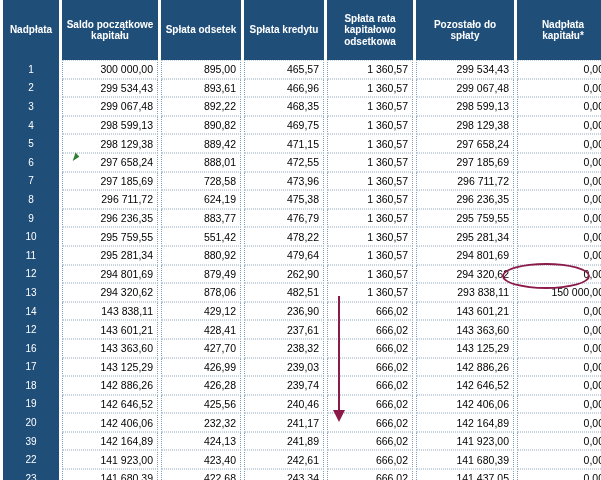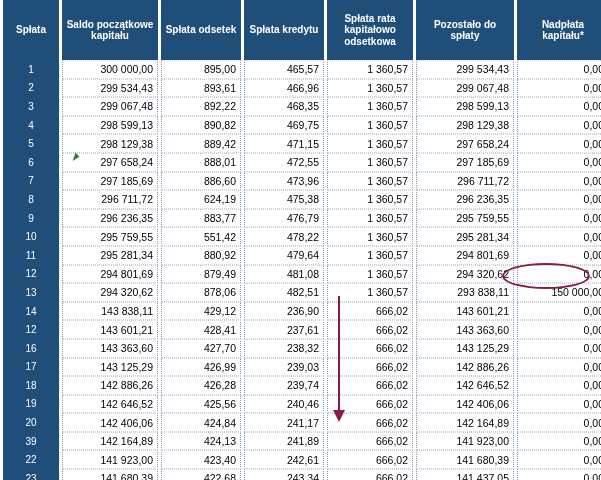--- a/index.html
+++ b/index.html
@@ -125,21 +125,21 @@
       <col class="w-month">
       <col class="w-saldo">
       <col class="w-odsetki">
       <col class="w-kredyt">
       <col class="w-rata">
       <col class="w-pozost">
       <col class="w-nadplata">
     </colgroup>
     <thead>
       <tr>
-        <th>Spłata</th>
+        <th>Nadpłata</th>
         <th>Saldo początkowe kapitału</th>
         <th>Spłata odsetek</th>
         <th>Spłata kredytu</th>
         <th>Spłata rata kapitałowo odsetkowa</th>
         <th>Pozostało do spłaty</th>
         <th>Nadpłata kapitału*</th>
       </tr>
     </thead>
     <tbody>
 
@@ -193,21 +193,21 @@
           <td class="num">297 658,24</td>
           <td class="num">888,01</td>
           <td class="num">472,55</td>
           <td class="num">1 360,57</td>
           <td class="num">297 185,69</td>
           <td class="num">0,00</td>
         </tr>
         <tr>
           <td class="c-month">7</td>
           <td class="num">297 185,69</td>
-          <td class="num">886,60</td>
+          <td class="num">728,58</td>
           <td class="num">473,96</td>
           <td class="num">1 360,57</td>
           <td class="num">296 711,72</td>
           <td class="num">0,00</td>
         </tr>
         <tr>
           <td class="c-month">8</td>
           <td class="num">296 711,72</td>
           <td class="num">624,19</td>
           <td class="num">475,38</td>
@@ -239,21 +239,21 @@
           <td class="num">880,92</td>
           <td class="num">479,64</td>
           <td class="num">1 360,57</td>
           <td class="num">294 801,69</td>
           <td class="num">0,00</td>
         </tr>
         <tr>
           <td class="c-month">12</td>
           <td class="num">294 801,69</td>
           <td class="num">879,49</td>
-          <td class="num">481,08</td>
+          <td class="num">262,90</td>
           <td class="num">1 360,57</td>
           <td class="num">294 320,62</td>
           <td class="num">0,00</td>
         </tr>
         <tr>
           <td class="c-month">13</td>
           <td class="num">294 320,62</td>
           <td class="num">878,06</td>
           <td class="num">482,51</td>
           <td class="num">1 360,57</td>
@@ -310,21 +310,21 @@
           <td class="num">142 646,52</td>
           <td class="num">425,56</td>
           <td class="num">240,46</td>
           <td class="num">666,02</td>
           <td class="num">142 406,06</td>
           <td class="num">0,00</td>
         </tr>
         <tr>
           <td class="c-month">20</td>
           <td class="num">142 406,06</td>
-          <td class="num">424,84</td>
+          <td class="num">232,32</td>
           <td class="num">241,17</td>
           <td class="num">666,02</td>
           <td class="num">142 164,89</td>
           <td class="num">0,00</td>
         </tr>
         <tr>
           <td class="c-month">39</td>
           <td class="num">142 164,89</td>
           <td class="num">424,13</td>
           <td class="num">241,89</td>

